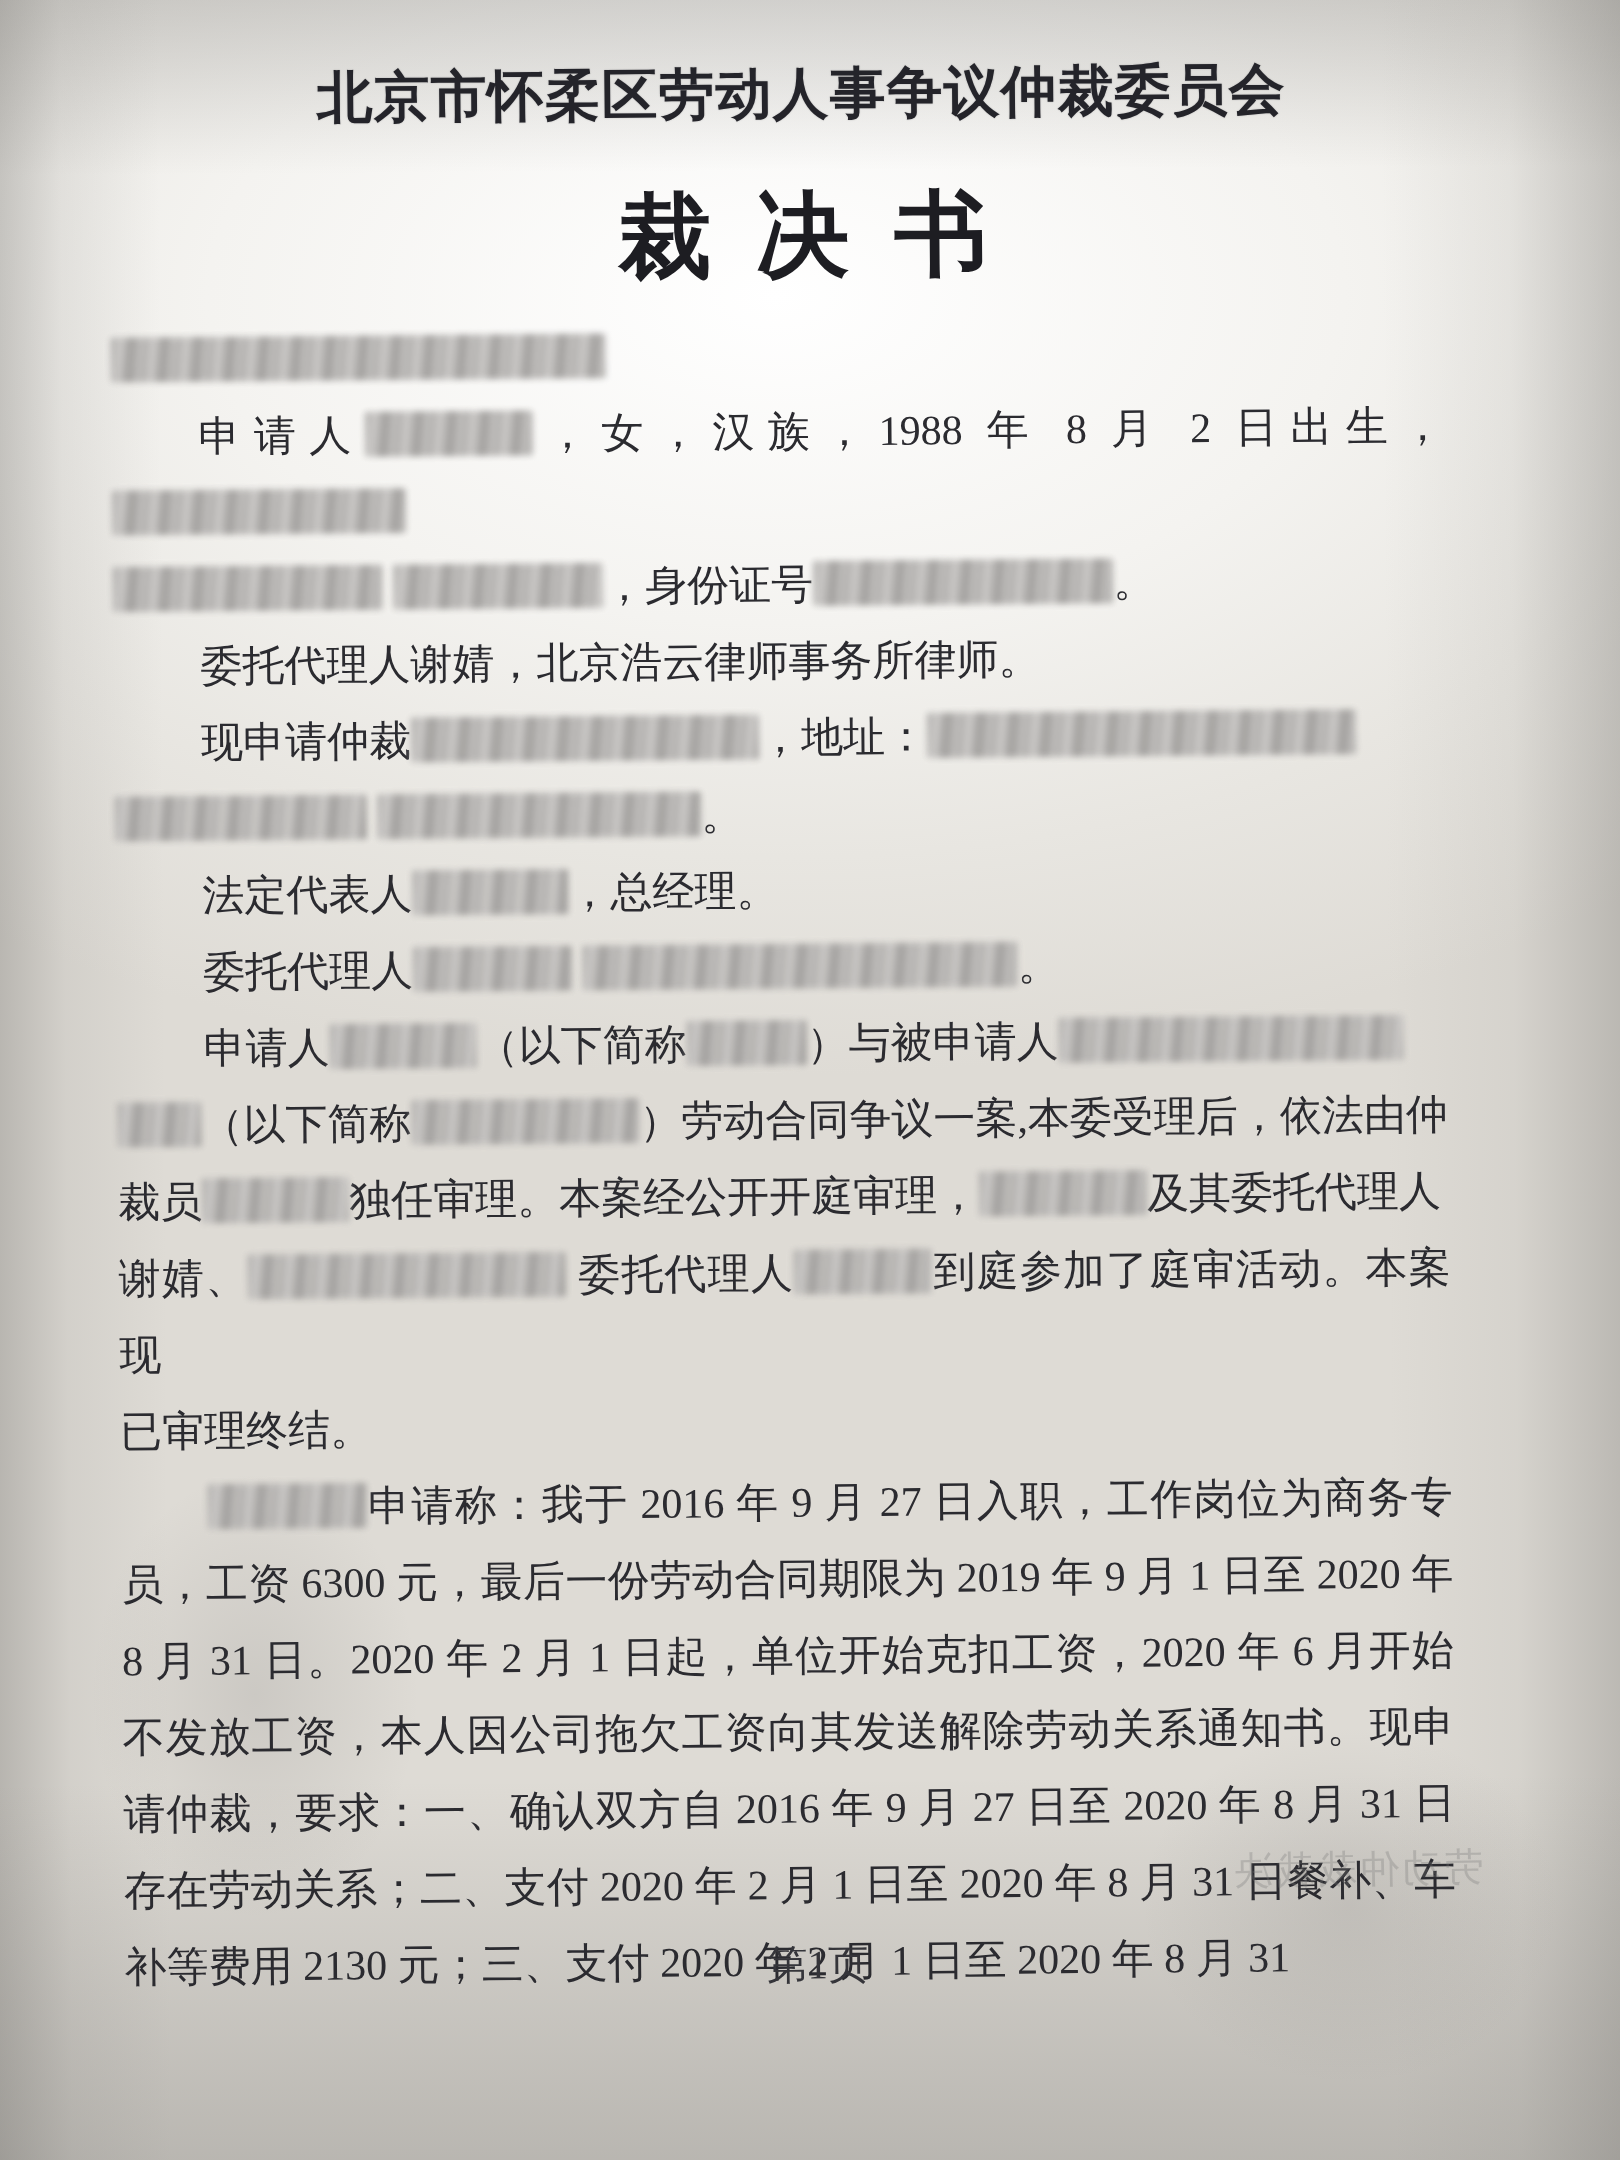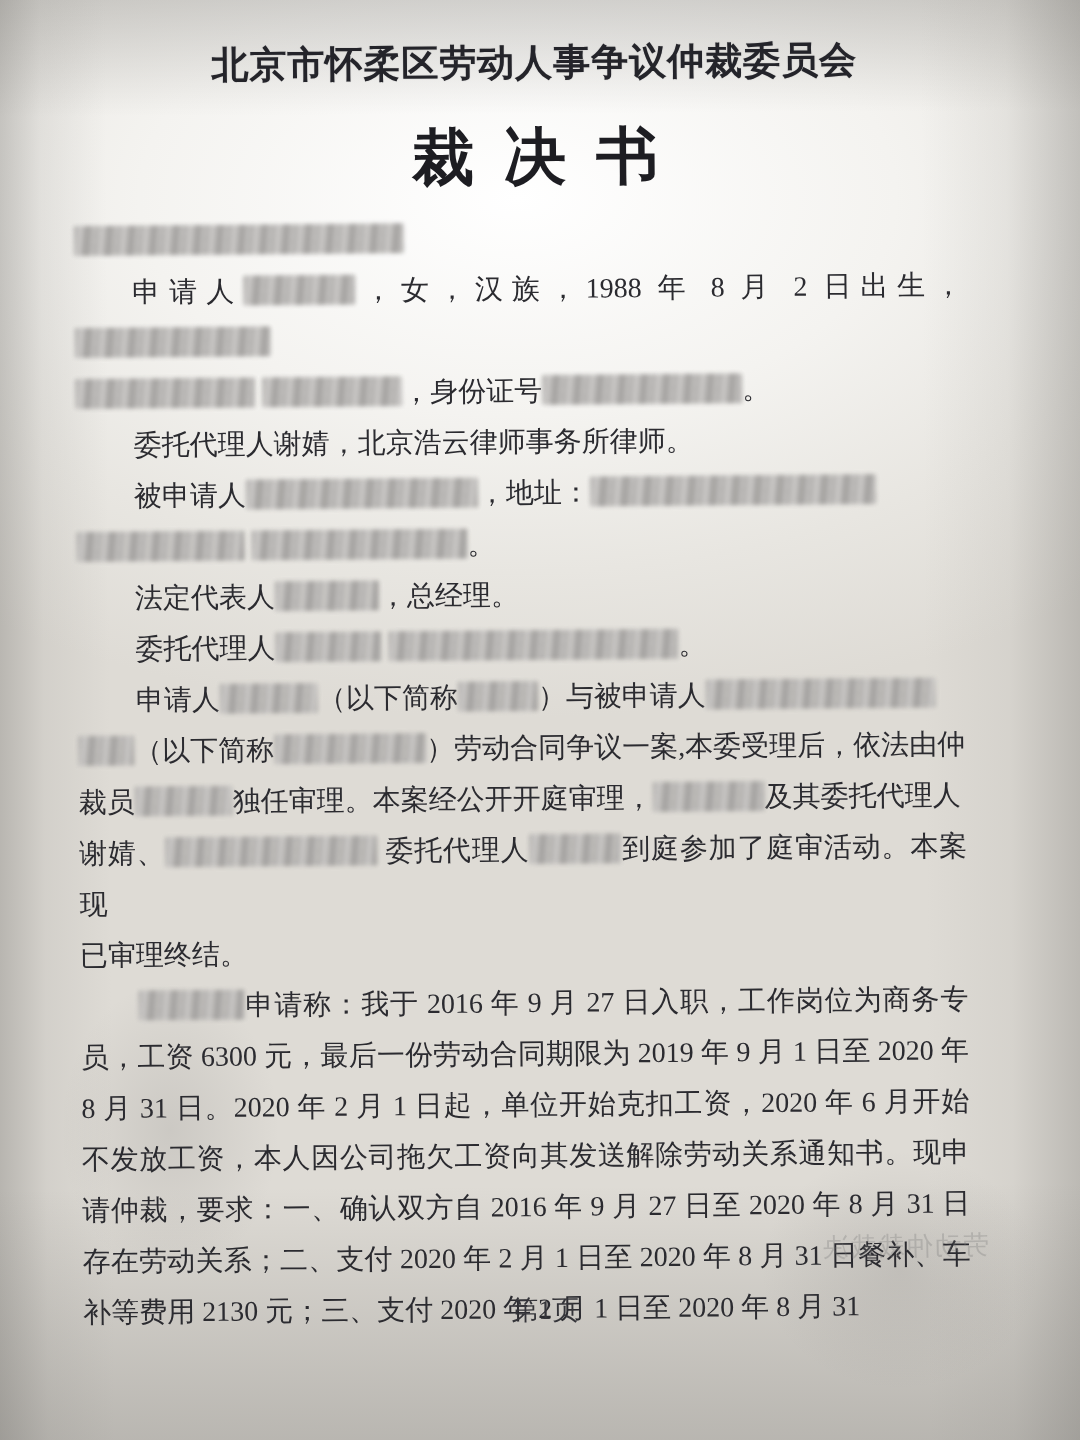--- a/index.html
+++ b/index.html
@@ -183,21 +183,21 @@
   <div class="content">
 
     <div class="org-title">北京市怀柔区劳动人事争议仲裁委员会</div>
     <div class="doc-title">裁决书</div>
 
     <div class="body-block" id="body-block">
         <div class="para"><span class="redact" style="width: 330px;"></span></div>
         <div class="para indent"><span>申请人</span><span class="redact" style="width: 112px;"></span><span>，女，汉族，1988 年 8 月 2 日出生，</span><span class="redact" style="width: 196px;"></span></div>
         <div class="para"><span class="redact" style="width: 180px;"></span><span> </span><span class="redact" style="width: 140px;"></span><span>，身份证号</span><span class="redact" style="width: 200px;"></span><span>。</span></div>
         <div class="para indent"><span>委托代理人谢婧，北京浩云律师事务所律师。</span></div>
-        <div class="para indent"><span>被申请人</span><span class="redact" style="width: 232px;"></span><span>，地址：</span><span class="redact" style="width: 286px;"></span></div>
+        <div class="para indent"><span>现申请仲裁</span><span class="redact" style="width: 232px;"></span><span>，地址：</span><span class="redact" style="width: 286px;"></span></div>
         <div class="para"><span class="redact" style="width: 168px;"></span><span> </span><span class="redact" style="width: 216px;"></span><span>。</span></div>
         <div class="para indent"><span>法定代表人</span><span class="redact" style="width: 104px;"></span><span>，总经理。</span></div>
         <div class="para indent"><span>委托代理人</span><span class="redact" style="width: 106px;"></span><span> </span><span class="redact" style="width: 290px;"></span><span>。</span></div>
         <div class="para indent"><span>申请人</span><span class="redact" style="width: 98px;"></span><span>（以下简称</span><span class="redact" style="width: 80px;"></span><span>）与被申请人</span><span class="redact" style="width: 230px;"></span></div>
         <div class="para"><span class="redact" style="width: 56px;"></span><span>（以下简称</span><span class="redact" style="width: 152px;"></span><span>）劳动合同争议一案,本委受理后，依法由仲</span></div>
         <div class="para"><span>裁员</span><span class="redact" style="width: 98px;"></span><span>独任审理。本案经公开开庭审理，</span><span class="redact" style="width: 112px;"></span><span>及其委托代理人</span></div>
         <div class="para"><span>谢婧、</span><span class="redact" style="width: 212px;"></span><span> 委托代理人</span><span class="redact" style="width: 92px;"></span><span>到庭参加了庭审活动。本案现</span></div>
         <div class="para"><span>已审理终结。</span></div>
         <div class="para indent"><span class="redact" style="width: 106px;"></span><span>申请称：我于 2016 年 9 月 27 日入职，工作岗位为商务专员，工资 6300 元，最后一份劳动合同期限为 2019 年 9 月 1 日至 2020 年 8 月 31 日。2020 年 2 月 1 日起，单位开始克扣工资，2020 年 6 月开始不发放工资，本人因公司拖欠工资向其发送解除劳动关系通知书。现申请仲裁，要求：一、确认双方自 2016 年 9 月 27 日至 2020 年 8 月 31 日存在劳动关系；二、支付 2020 年 2 月 1 日至 2020 年 8 月 31 日餐补、车补等费用 2130 元；三、支付 2020 年 2 月 1 日至 2020 年 8 月 31</span></div>
       </div>

